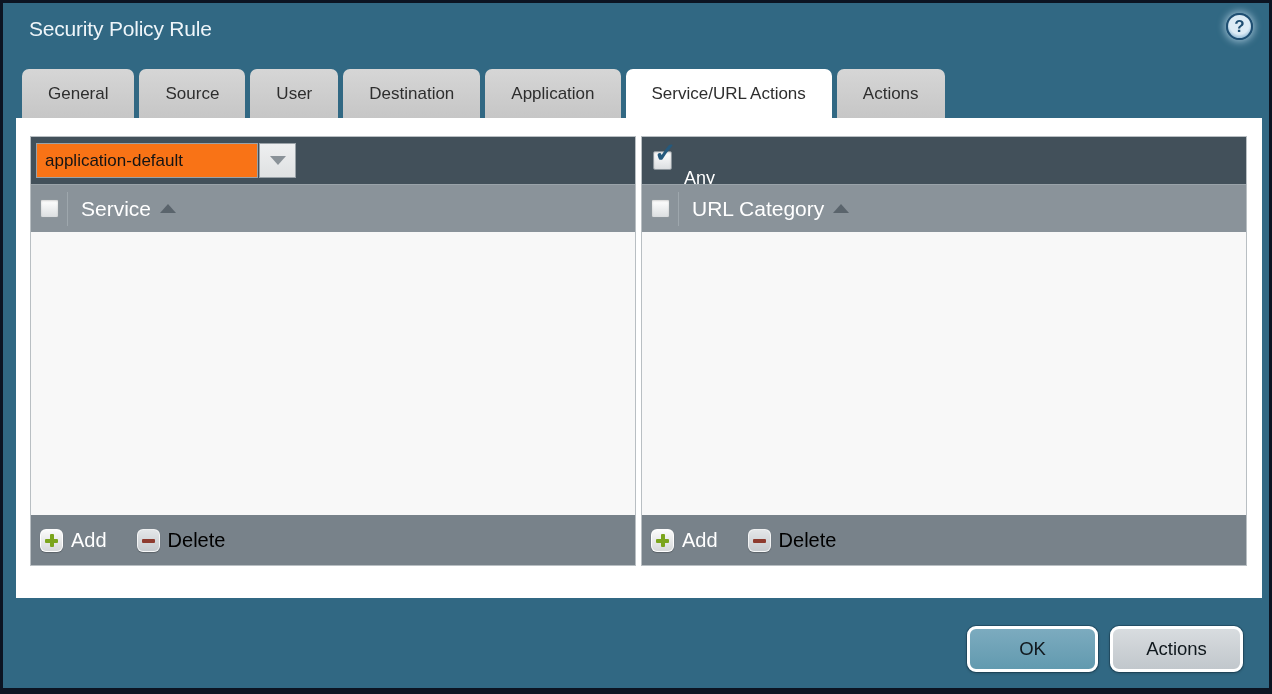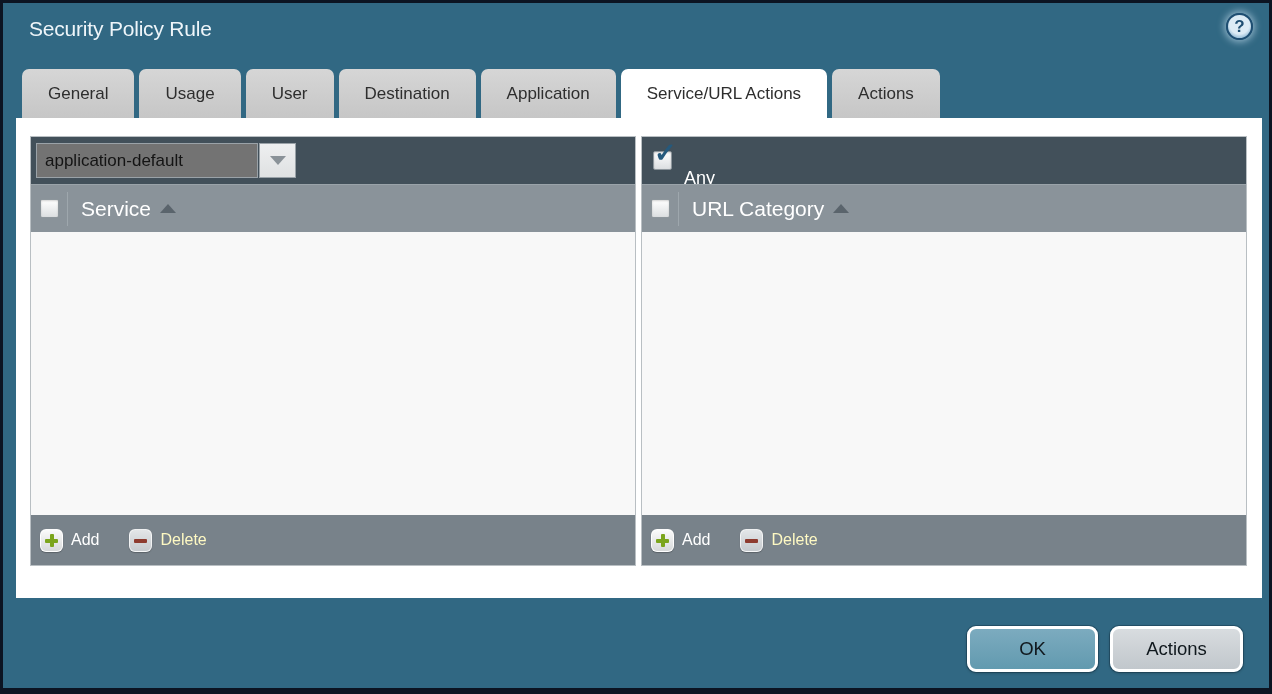--- a/index.html
+++ b/index.html
@@ -56,21 +56,21 @@
   .subpanel.right { left:625px; }
 
   .panel-top {
     height:47px; background:#42505a; flex:0 0 auto;
     display:flex; align-items:center; padding-left:5px;
   }
 
   
   .dropdown { display:flex; align-items:center; }
   .dd-field {
-    width:222px; height:35px; background:#737373;
+    width:222px; height:35px; background:#f97316;
     border:1px solid #9aa2a8; outline:none;
     font-family:"Liberation Sans", sans-serif;
     font-size:17px; color:#141414; padding:0 8px;
   }
   .dd-btn {
     width:37px; height:35px; margin-left:1px;
     background:linear-gradient(#eeeff0,#dfe1e2);
     border:1px solid #9aa2a8;
     display:flex; align-items:center; justify-content:center; cursor:pointer;
   }
@@ -130,22 +130,22 @@
   .tool-icon.plus::before, .tool-icon.plus::after {
     content:""; position:absolute; background:#7ba51c; border-radius:1px;
   }
   .tool-icon.plus::before { left:4px;  top:9px; width:13px; height:4px; }
   .tool-icon.plus::after  { left:8.5px; top:4.5px; width:4px; height:13px; }
   .tool-icon.minus { background:linear-gradient(#e3e6e8,#c6cace); border-color:rgba(255,255,255,.7); }
   .tool-icon.minus::before {
     content:""; position:absolute; left:4px; top:9px; width:13px; height:4px;
     background:#8e3b2f; border-radius:1px;
   }
-  .tool-label { color:#ffffff; font-size:16px; margin-left:8px;text-align:center; }
-  .tool-btn.disabled .tool-label { color:#fef9c3; }
+  .tool-label { color:#ffffff; font-size:20px; margin-left:8px;text-align:center; }
+  .tool-btn.disabled .tool-label { color:#000000; }
 
   
   .dlg-btn {
     position:absolute; top:623px; height:46px;
     border:3px solid #ffffff; border-radius:9px;
     font-family:"Liberation Sans", sans-serif;
     font-size:18.5px; color:#10181d; cursor:pointer;
     box-shadow:0 0 0 1px rgba(15,40,58,.35), 0 1px 3px rgba(0,0,0,.3);
   }
   .dlg-btn.ok {
@@ -162,21 +162,21 @@
 
 <div class="frame">
 
   <div class="titlebar">
     <div class="title">Security Policy Rule</div>
     <div class="help-icon">?</div>
   </div>
 
   <div class="tabs-row">
     <div class="tab">General</div>
-    <div class="tab">Usage</div>
+    <div class="tab">Source</div>
     <div class="tab">User</div>
     <div class="tab">Destination</div>
     <div class="tab">Application</div>
     <div class="tab active">Service/URL Actions</div>
     <div class="tab">Actions</div>
   </div>
 
   <div class="content-panel">
 
     <div class="subpanel left">

